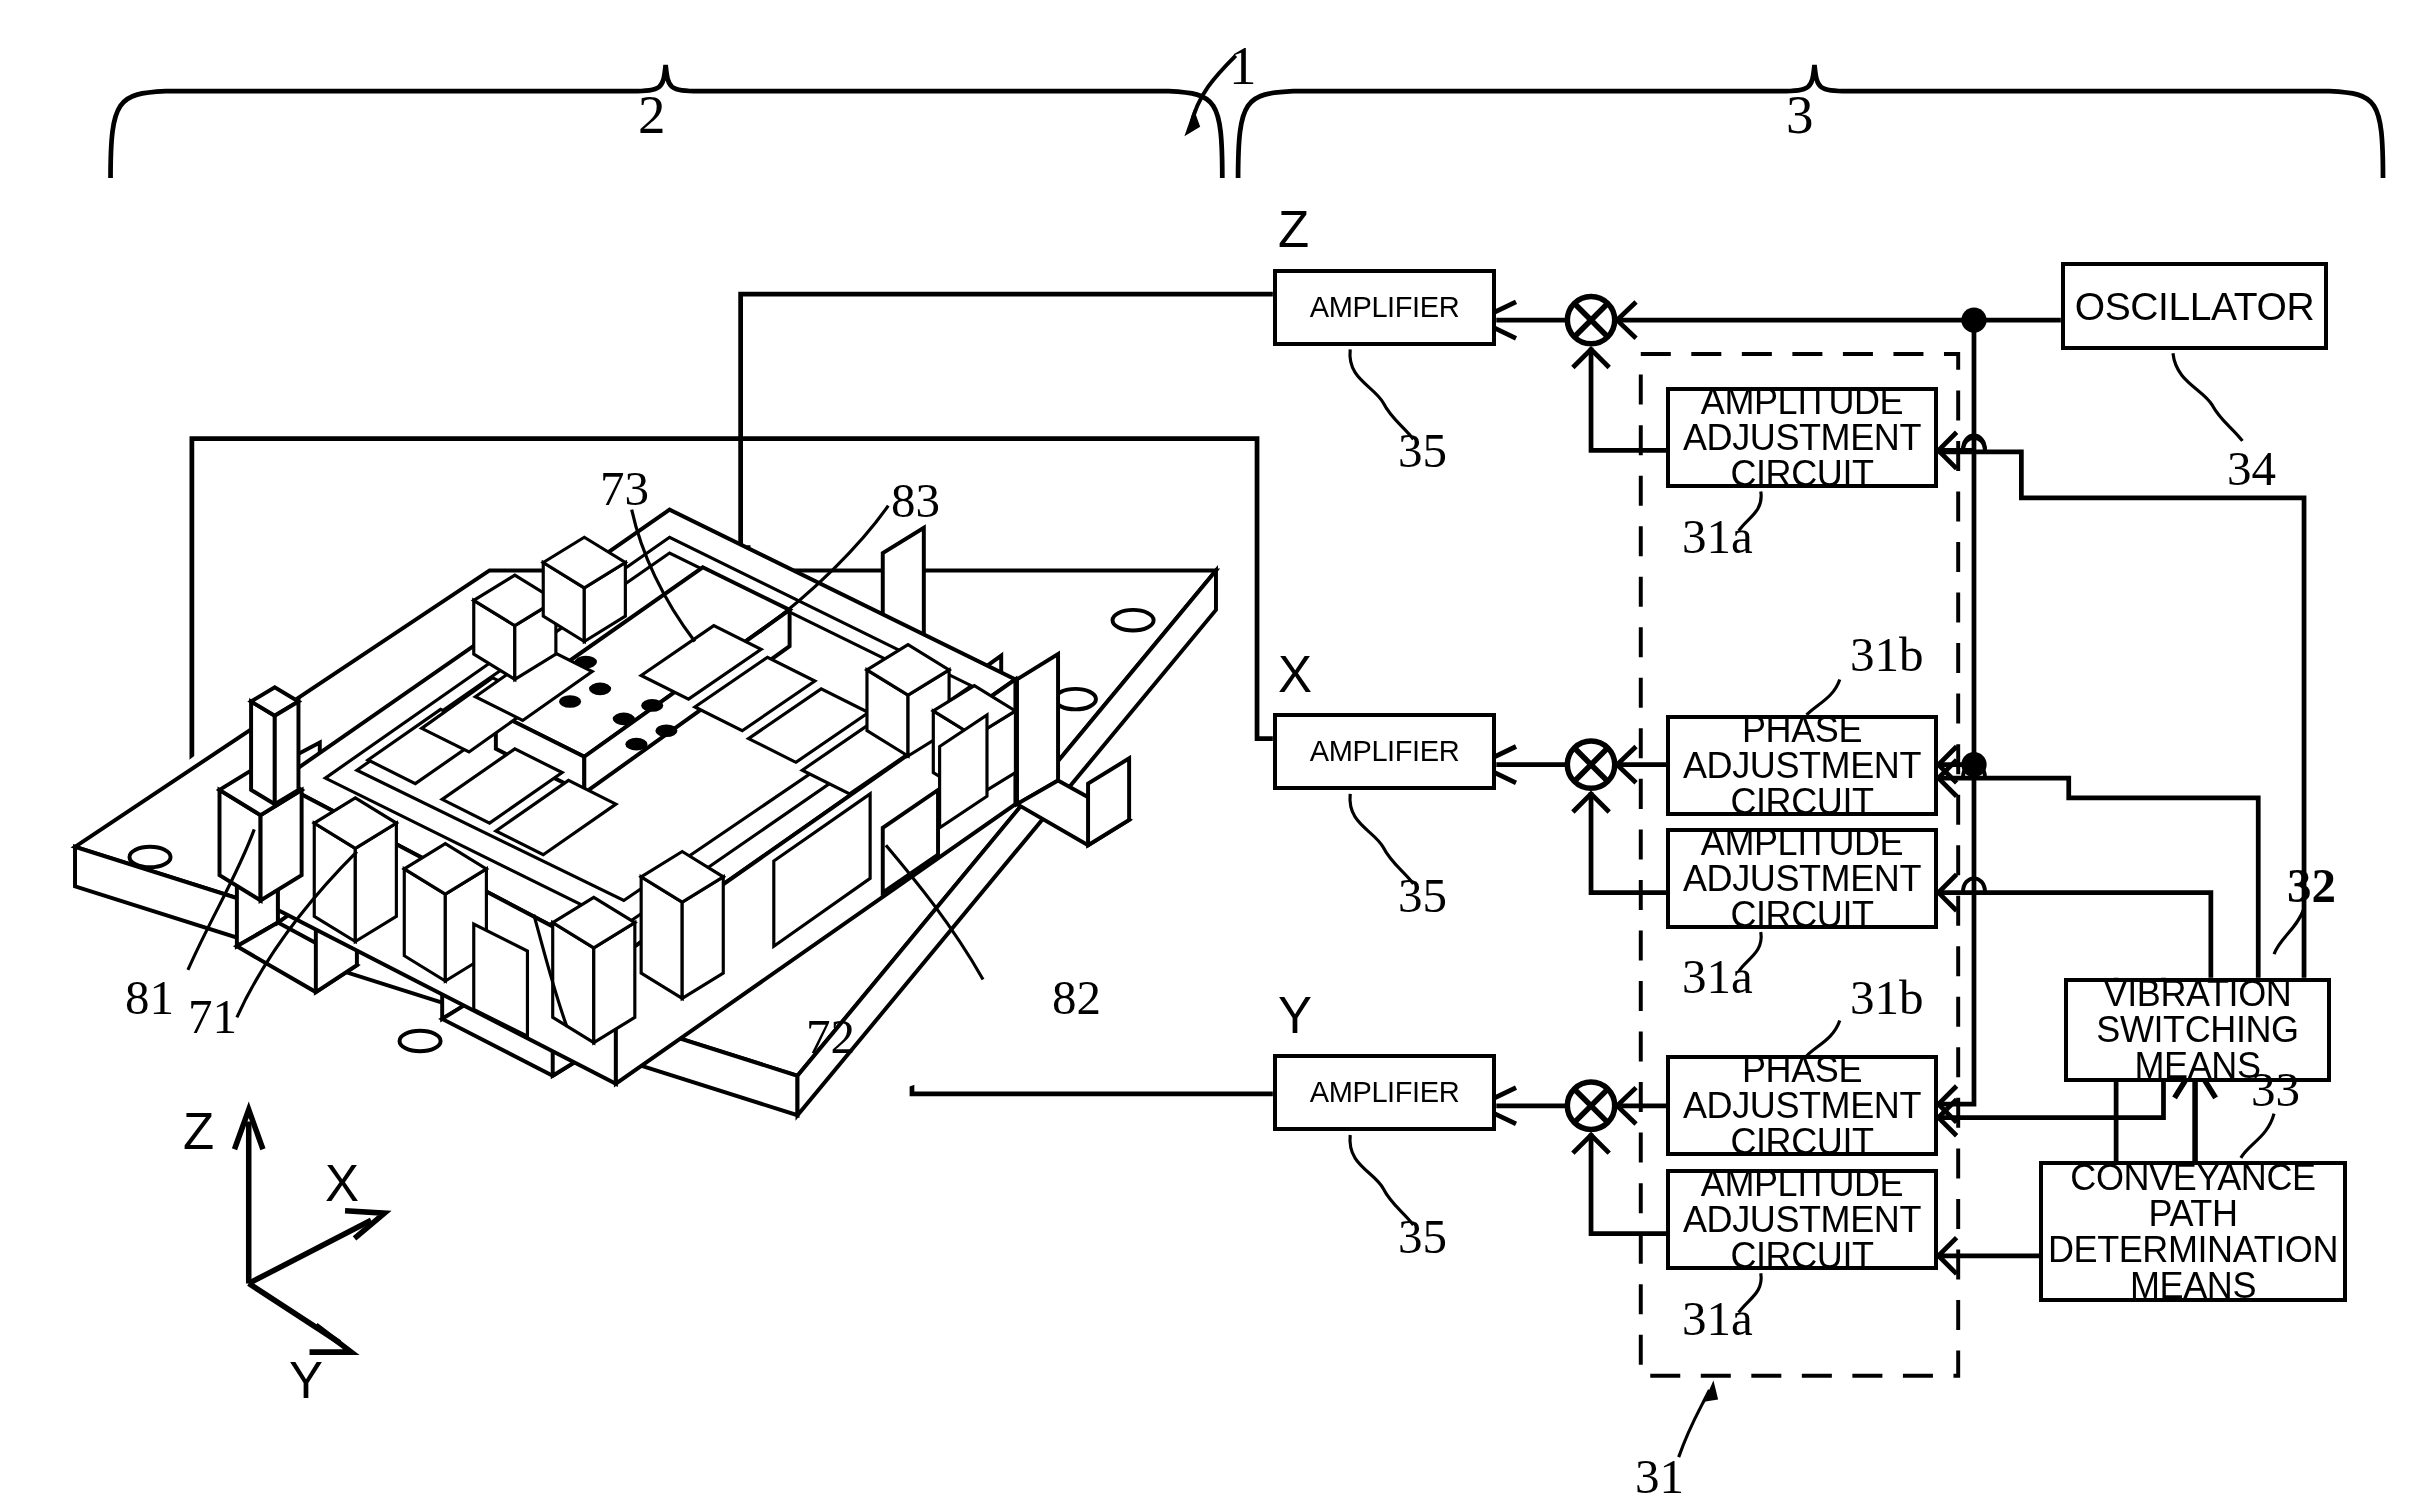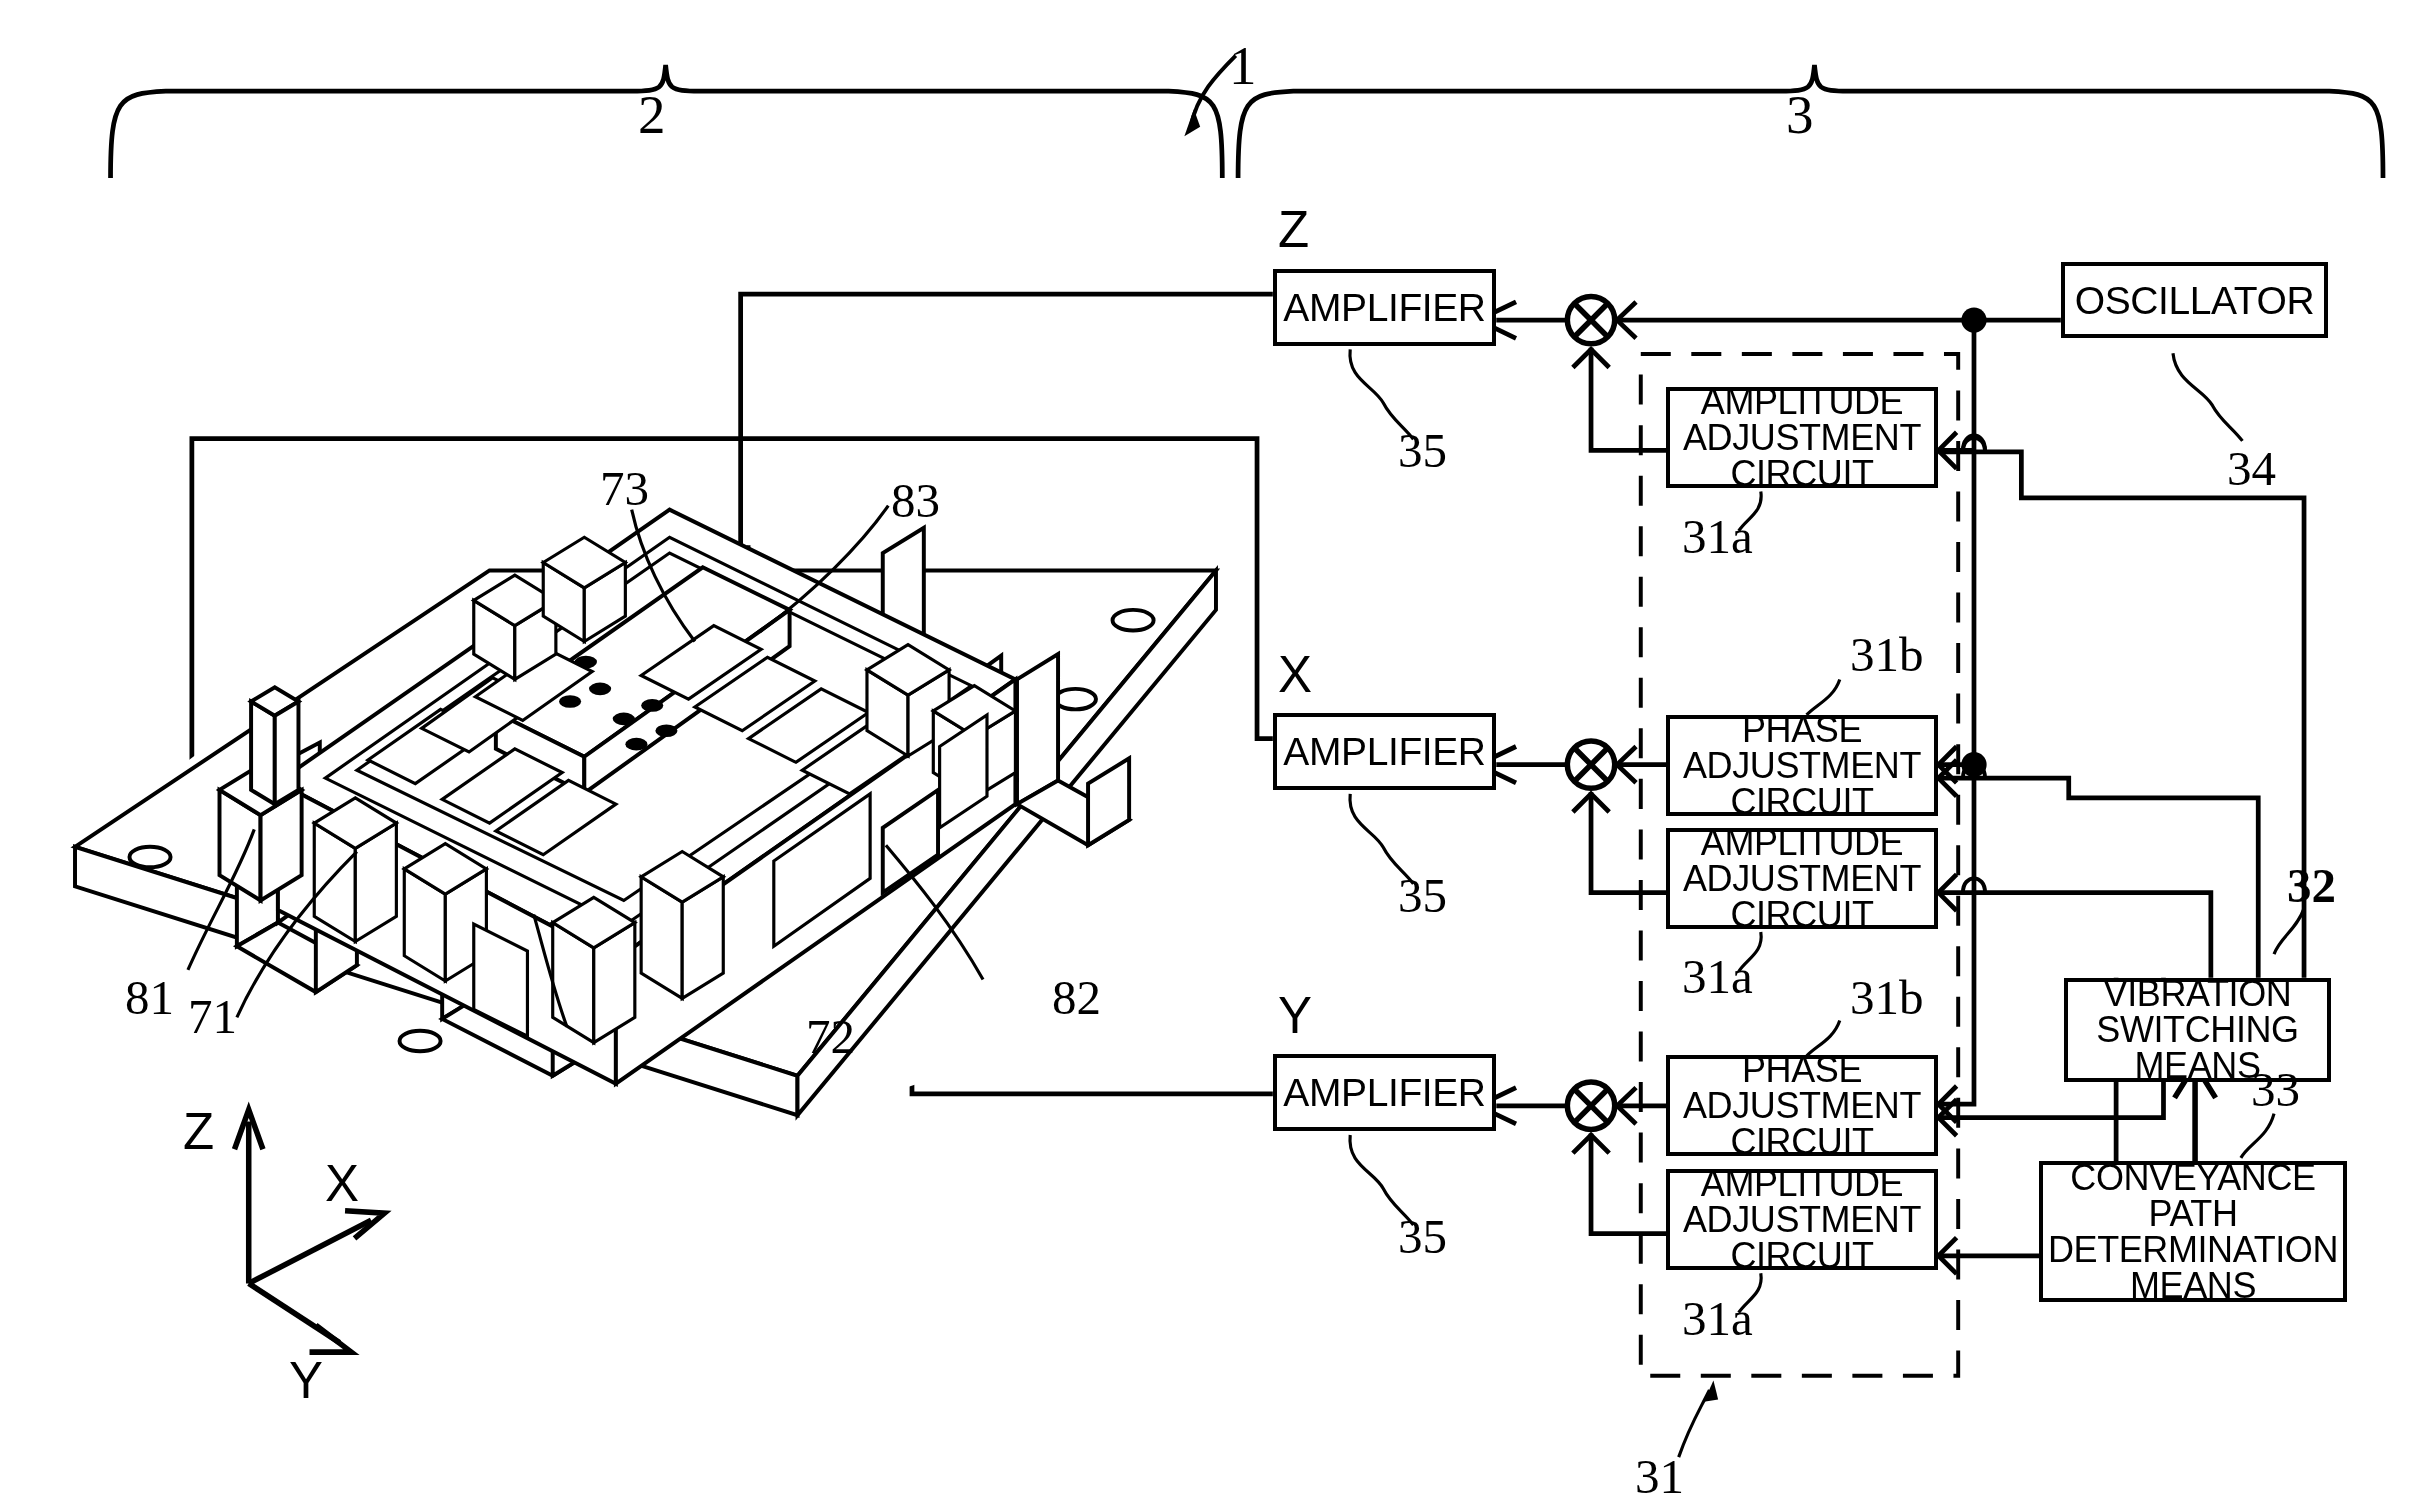--- a/index.html
+++ b/index.html
@@ -8,21 +8,21 @@
   #root{position:absolute;left:0;top:0;width:2413px;height:1508px;}
   svg.layer{position:absolute;left:0;top:0;width:2413px;height:1508px;}
   .ref{position:absolute;font-size:49px;font-family:"Liberation Serif",serif;color:#000;
        white-space:nowrap;line-height:1;}
   .axl{position:absolute;font-size:47px;font-family:"Liberation Sans",sans-serif;
        white-space:nowrap;line-height:1;}
   .blk{position:absolute;box-sizing:border-box;border:4px solid #000;background:#fff;
        display:flex;align-items:center;justify-content:center;text-align:center;}
   .blk span{display:block;line-height:1.0;font-family:"Liberation Sans",sans-serif;
             letter-spacing:-0.4px;}
-  .b-amp span{font-size:39px;}
+  .b-amp span{font-size:29px;}
   .b-osc span{font-size:39px;}
   .b-adj span{font-size:36px;}
   .b-vsw span{font-size:36px;}
   .b-cpd span{font-size:36px;}
 </style>
 </head>
 <body>
 
 <div id="root">
 
@@ -364,21 +364,21 @@
   </div>
 
   <div class="blk b-amp" style="left:1273px;top:713px;width:223px;height:77px;">
     <span>AMPLIFIER</span>
   </div>
 
   <div class="blk b-amp" style="left:1273px;top:1054px;width:223px;height:77px;">
     <span>AMPLIFIER</span>
   </div>
 
-  <div class="blk b-osc" style="left:2061px;top:262px;width:267px;height:76px;">
+  <div class="blk b-osc" style="left:2061px;top:262px;width:267px;height:88px;">
     <span>OSCILLATOR</span>
   </div>
 
   <div class="blk b-adj" style="left:1666px;top:387px;width:272px;height:101px;">
     <div>
       <span>AMPLITUDE</span>
       <span>ADJUSTMENT</span>
       <span>CIRCUIT</span>
     </div>
   </div>

